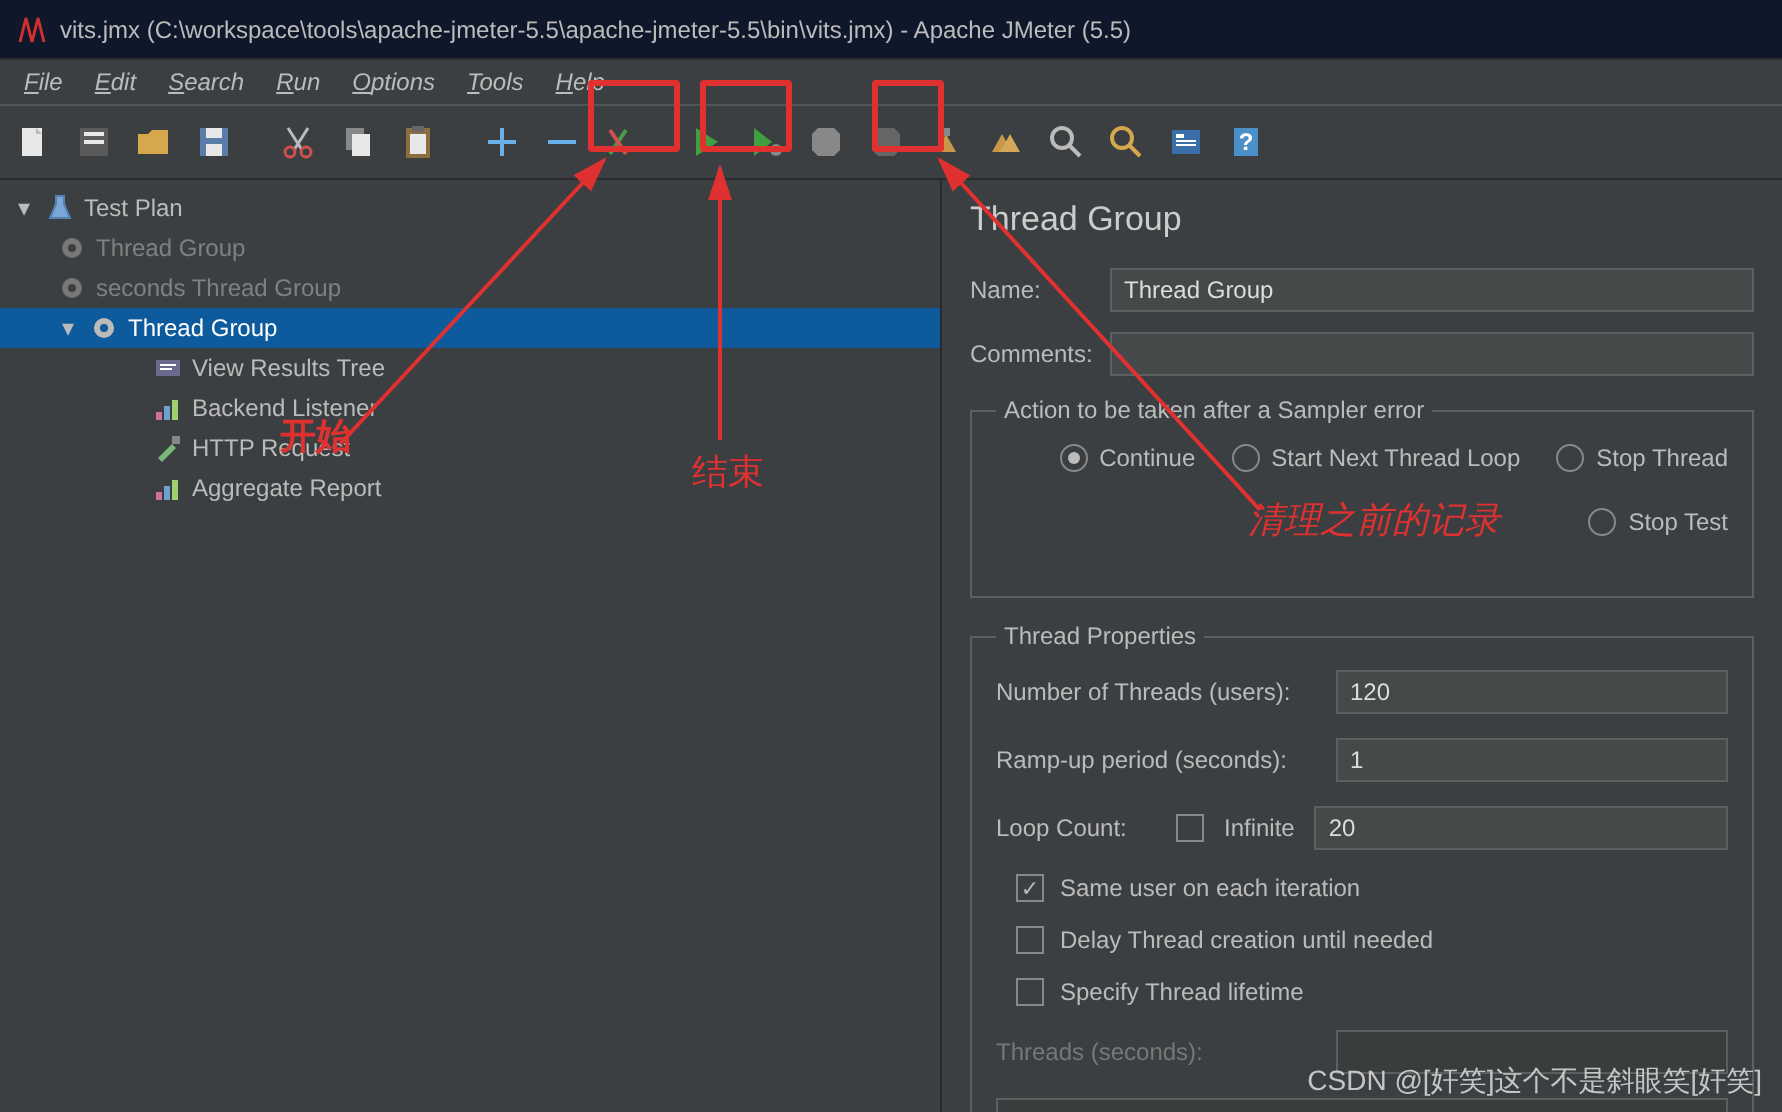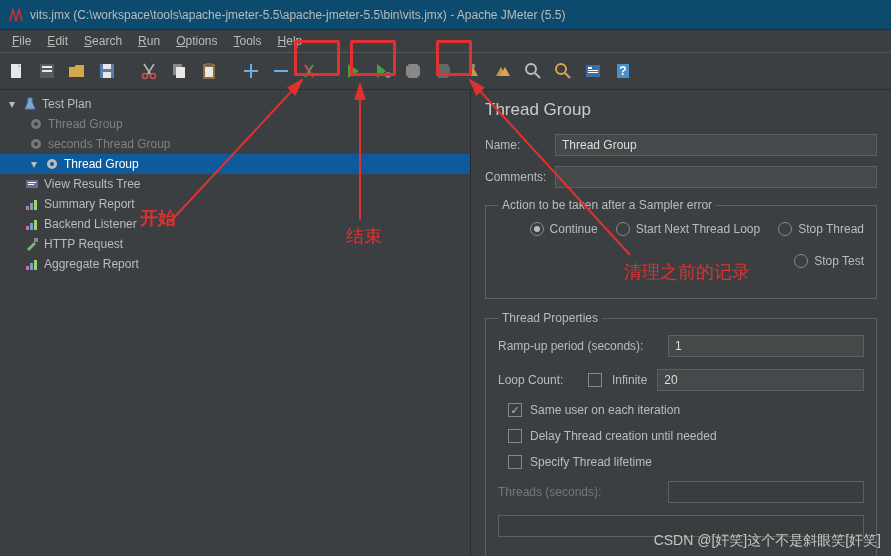--- a/index.html
+++ b/index.html
@@ -1,36 +1,36 @@
 <!DOCTYPE html>
 <html><head>
 <meta charset="utf-8">
 <style>
 * { margin: 0; padding: 0; box-sizing: border-box; font-family: "Segoe UI", Tahoma, sans-serif; font-size: 12px; }
 body { width: 891px; height: 556px; background: #3c3f41; color: #bbbbbb; overflow: hidden; position: relative; }
-.titlebar { height: 30px; background: #0c4a6e; display: flex; align-items: center; padding: 0 8px; color: #bbbbbb; border-bottom: 1px solid #2b2b2b; }
+.titlebar { height: 30px; background: #0f172a; display: flex; align-items: center; padding: 0 8px; color: #bbbbbb; border-bottom: 1px solid #2b2b2b; }
 .titlebar .app-icon { width: 16px; height: 16px; margin-right: 6px; }
 .titlebar .title-text { font-size: 12px; }
 .menubar { height: 22px; background: #3c3f41; display: flex; align-items: center; padding: 0 4px; }
-.menubar .menu-item { padding: 2px 8px; cursor: pointer; }
+.menubar .menu-item { padding: 2px 8px; cursor: pointer; font-style: italic; }
 .menubar .menu-item .ul { text-decoration: underline; }
 .toolbar { height: 38px; background: #3c3f41; display: flex; align-items: center; padding: 2px 4px; gap: 4px; border-top: 1px solid #515658; border-bottom: 1px solid #2b2b2b; }
 .tool-btn { width: 26px; height: 26px; display: flex; align-items: center; justify-content: center; cursor: pointer; }
 .tool-btn svg { width: 20px; height: 20px; }
 .tool-sep { width: 8px; }
 .redbox { position: absolute; border: 3px solid #e03131; border-radius: 2px; pointer-events: none; }
 .main { display: flex; height: calc(100% - 90px); }
 .tree-panel { width: 470px; background: #3c3f41; padding: 4px 0; overflow: auto; }
 .tree-row { display: flex; align-items: center; height: 20px; padding-left: 6px; cursor: pointer; gap: 4px; }
 .tree-row .arrow { width: 12px; text-align: center; color: #bbbbbb; }
 .tree-row .node-icon { width: 16px; height: 16px; display: flex; align-items: center; justify-content: center; }
 .tree-row.selected { background: #0d5a9c; color: #ffffff; }
 .tree-row.dim { color: #808080; }
 .indent-1 { padding-left: 28px; }
-.indent-2 { padding-left: 24px; }
+.indent-2 { padding-left: 76px; }
 .props-panel { flex: 1; background: #3c3f41; padding: 10px 14px; border-left: 1px solid #2b2b2b; overflow: hidden; }
 .panel-title { font-size: 17px; font-weight: 400; color: #cccccc; margin-bottom: 14px; }
 .form-row { display: flex; align-items: center; margin-bottom: 10px; gap: 10px; }
 .form-row label { width: 60px; color: #bbbbbb; }
 .form-row input[type=text] { flex: 1; background: #45494a; border: 1px solid #5e6060; color: #dddddd; padding: 3px 6px; height: 22px; }
 fieldset { border: 1px solid #5e6060; padding: 10px 12px 30px; margin-bottom: 12px; }
 fieldset legend { padding: 0 4px; color: #bbbbbb; }
 .radio-row { display: flex; align-items: center; gap: 18px; flex-wrap: wrap; justify-content: flex-end; }
 .radio-opt { display: flex; align-items: center; gap: 6px; }
 .radio-circle { width: 14px; height: 14px; border: 1px solid #888; border-radius: 50%; display: flex; align-items: center; justify-content: center; }
@@ -245,30 +245,20 @@
       <span>View Results Tree</span>
     </div>
     <div class="tree-row indent-2">
       <span class="node-icon">
           <svg viewBox="0 0 16 16">
             <rect x="2" y="10" width="3" height="4" fill="#d070a0"></rect>
             <rect x="6" y="7" width="3" height="7" fill="#70a0d0"></rect>
             <rect x="10" y="4" width="3" height="10" fill="#a0d070"></rect>
           </svg>
         </span>
-      <span>Summary Report</span>
-    </div>
-    <div class="tree-row indent-2">
-      <span class="node-icon">
-          <svg viewBox="0 0 16 16">
-            <rect x="2" y="10" width="3" height="4" fill="#d070a0"></rect>
-            <rect x="6" y="7" width="3" height="7" fill="#70a0d0"></rect>
-            <rect x="10" y="4" width="3" height="10" fill="#a0d070"></rect>
-          </svg>
-        </span>
       <span>Backend Listener</span>
     </div>
     <div class="tree-row indent-2">
       <span class="node-icon">
           <svg viewBox="0 0 16 16">
             <path d="M3 13 L10 6 L12 8 L5 15 Z" fill="#7ab87a"></path>
             <rect x="10" y="2" width="4" height="4" fill="#888"></rect>
           </svg>
         </span>
       <span>HTTP Request</span>
@@ -314,20 +304,24 @@
         <div class="radio-opt">
             <span class="radio-circle"></span>
             <span>Stop Test</span>
           </div>
       </div>
     </fieldset>
 
     <fieldset>
       <legend>Thread Properties</legend>
       <div class="prop-row">
+        <span class="plabel">Number of Threads (users):</span>
+        <input type="text" value="120" style="">
+      </div>
+      <div class="prop-row">
         <span class="plabel">Ramp-up period (seconds):</span>
         <input type="text" value="1" style="">
       </div>
       <div class="prop-row">
         <span class="plabel" style="width:80px">Loop Count:</span>
         <span class="chk"></span>
         <span>Infinite</span>
         <input type="text" value="20" style="">
       </div>
       <div class="chk-row">
@@ -363,15 +357,15 @@
         <path d="M0,0 L0,6 L9,3 Z" fill="#e03131"></path>
       </marker>
     </defs>
   <line x1="170" y1="222" x2="302" y2="80" stroke="#e03131" stroke-width="2" marker-end="url(#ah)"></line>
   <line x1="360" y1="220" x2="360" y2="84" stroke="#e03131" stroke-width="2" marker-end="url(#ah)"></line>
   <line x1="630" y1="255" x2="470" y2="80" stroke="#e03131" stroke-width="2" marker-end="url(#ah)"></line>
 </svg>
 
 <div class="annotation" style="left:140px; top:206px;font-weight:bold;">开始</div>
 <div class="annotation" style="left:346px; top:224px;">结束</div>
-<div class="annotation" style="left:624px; top:260px;">清理之前的记录</div>
+<div class="annotation" style="left:624px; top:248px;font-style:italic;">清理之前的记录</div>
 
 <div class="watermark">CSDN @[奸笑]这个不是斜眼笑[奸笑]</div>
 
 </body></html>

